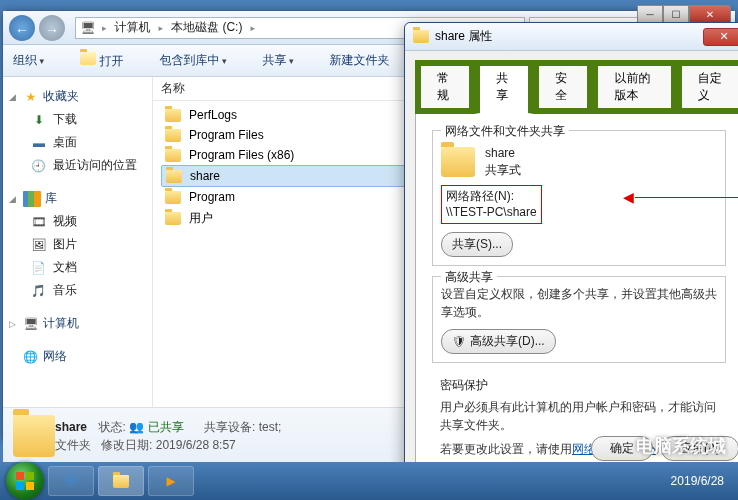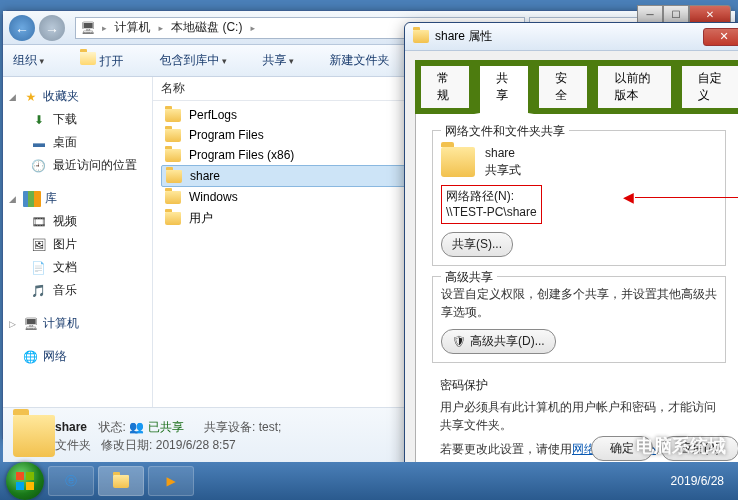--- a/index.html
+++ b/index.html
@@ -201,21 +201,21 @@
           <div class="frow">
             <span class="ico folder"></span>
             <span>Program Files (x86)</span>
           </div>
           <div class="frow sel">
             <span class="ico folder"></span>
             <span>share</span>
           </div>
           <div class="frow">
             <span class="ico folder"></span>
-            <span>Windows</span>
+            <span>Program</span>
           </div>
           <div class="frow">
             <span class="ico folder"></span>
             <span>用户</span>
           </div>
         </div>
     </div>
   </div>
 
   <div class="details">

